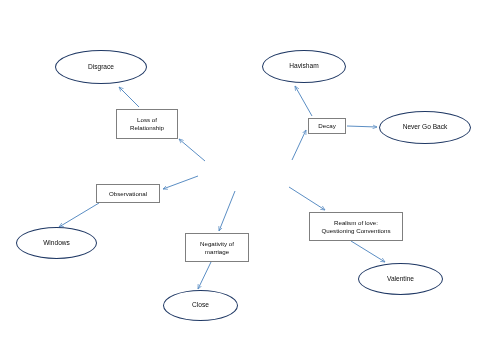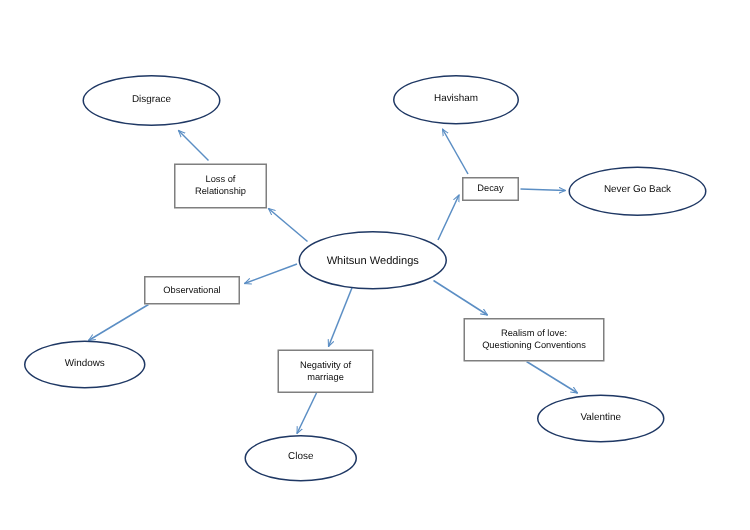--- a/index.html
+++ b/index.html
@@ -82,23 +82,20 @@
       <line x1="347" y1="126" x2="377" y2="127"></line>
       <line x1="198" y1="176" x2="163" y2="189"></line>
       <line x1="99" y1="203" x2="59" y2="227"></line>
       <line x1="235" y1="191" x2="219" y2="231"></line>
       <line x1="211" y1="262" x2="198" y2="289"></line>
       <line x1="289" y1="187" x2="325" y2="210"></line>
       <line x1="351" y1="241" x2="385" y2="262"></line>
     </g>
   </svg>
 
-  <div class="node node-ellipse n-center">
-    <span class="node-label">Whitsun Weddings</span>
-  </div>
 
   <div class="node node-ellipse n-disgrace">
     <span class="node-label n-ellipse-label">Disgrace</span>
   </div>
 
   <div class="node node-ellipse n-havisham">
     <span class="node-label n-ellipse-label">Havisham</span>
   </div>
 
   <div class="node node-ellipse n-nevergoback">

